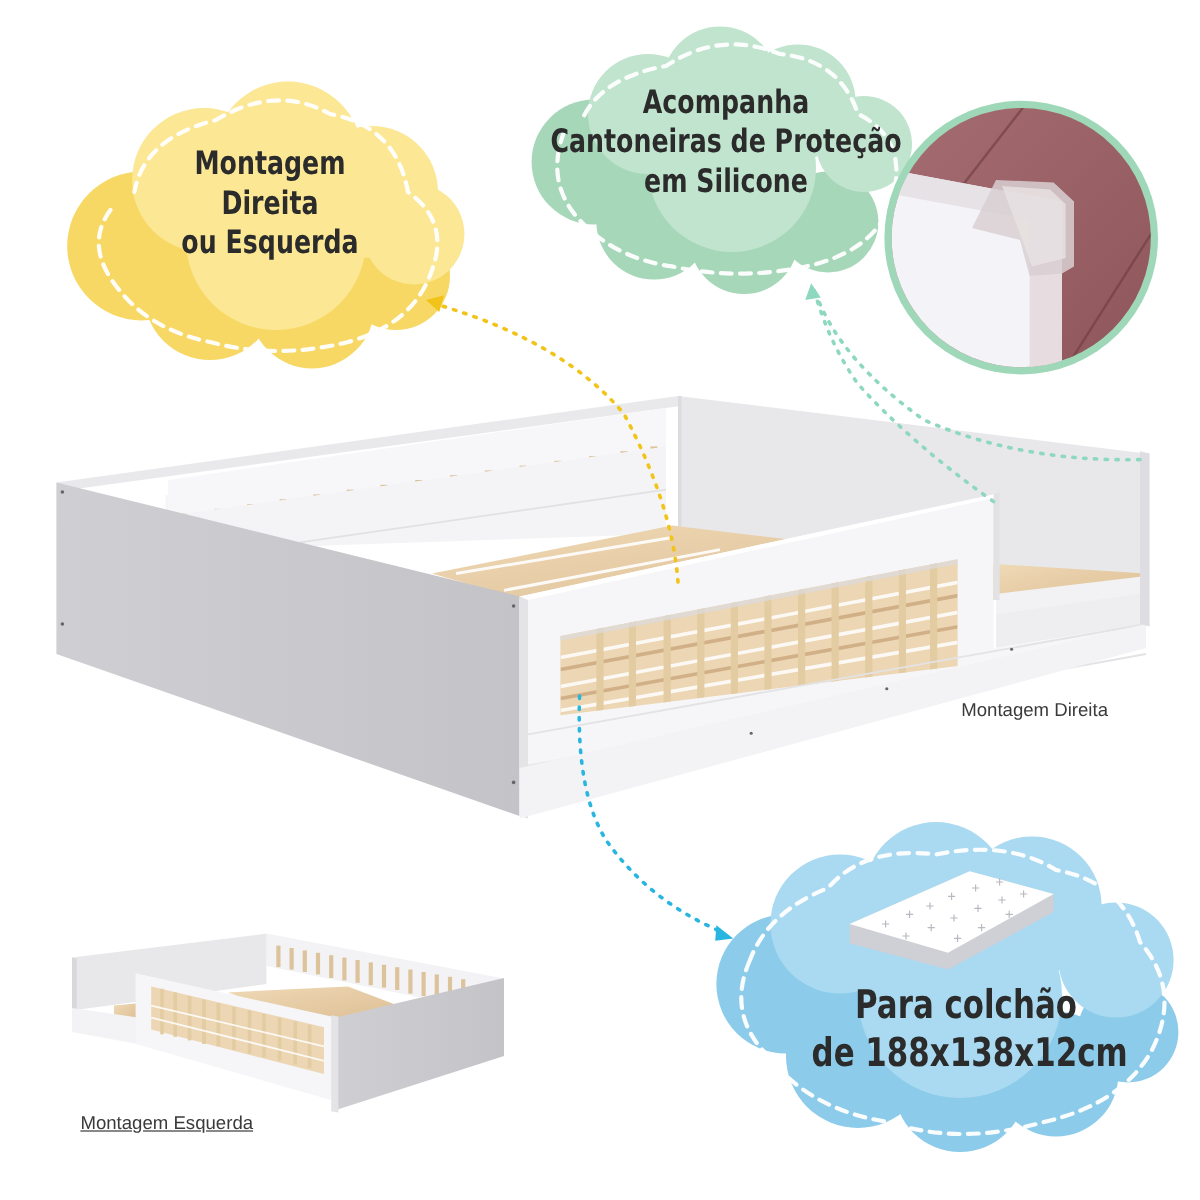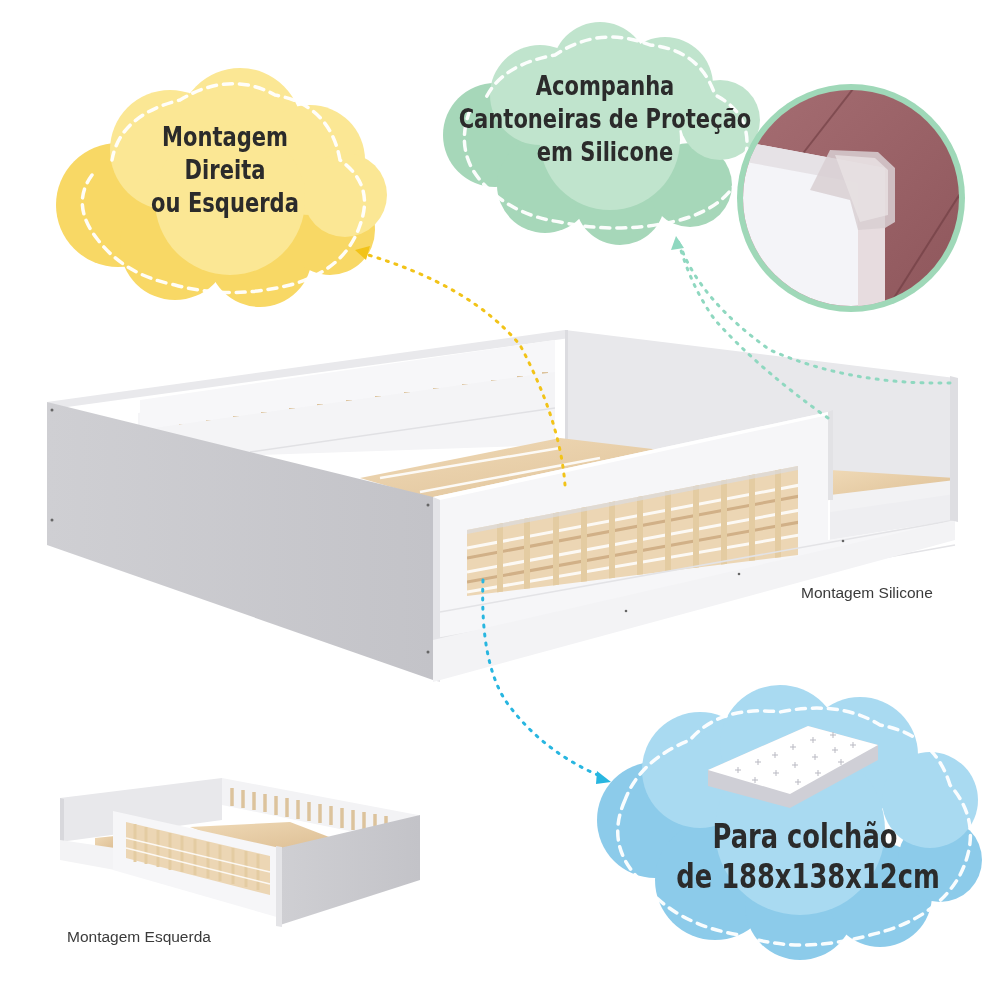--- a/index.html
+++ b/index.html
@@ -12,21 +12,21 @@
     transform: scaleX(0.78); transform-origin: center top;
     letter-spacing: 0px; white-space: nowrap;
   }
   .cloud-text div { line-height: 1.22; }
   #yellow-text { left: 95px; top: 121px; width: 260px; font-size: 27px; }
   #green-text  { left: 405px; top: 70px; width: 400px; font-size: 27px; }
   #blue-text   { left: 640px; top: 817px; width: 330px; font-size: 33px; line-height: 1.18; }
   .caption { position: absolute; color: #3a3a3a; font-size: 15.5px;
              font-family: "Liberation Sans", sans-serif; }
   #caption-right { left: 801px; top: 584px; }
-  #caption-left  { left: 67px; top: 928px; }
+  #caption-left  { left: 67px; top: 928px; text-decoration: underline; }
 </style>
 </head>
 <body>
 
 <svg class="stage" viewBox="0 0 1000 1000" xmlns="http://www.w3.org/2000/svg">
   <defs>
     <linearGradient id="sideGrad" x1="0" y1="0" x2="1" y2="0">
       <stop offset="0" stop-color="#cfcfd3"></stop>
       <stop offset="1" stop-color="#c3c3c8"></stop>
     </linearGradient>
@@ -300,14 +300,14 @@
   <div>Acompanha</div>
   <div>Cantoneiras de Proteção</div>
   <div>em Silicone</div>
 </div>
 
 <div class="cloud-text" id="blue-text">
   <div>Para colchão</div>
   <div>de 188x138x12cm</div>
 </div>
 
-<div class="caption" id="caption-right">Montagem Silicone</div>
+<div class="caption" id="caption-right">Montagem Direita</div>
 <div class="caption" id="caption-left">Montagem Esquerda</div>
 
 </body></html>

